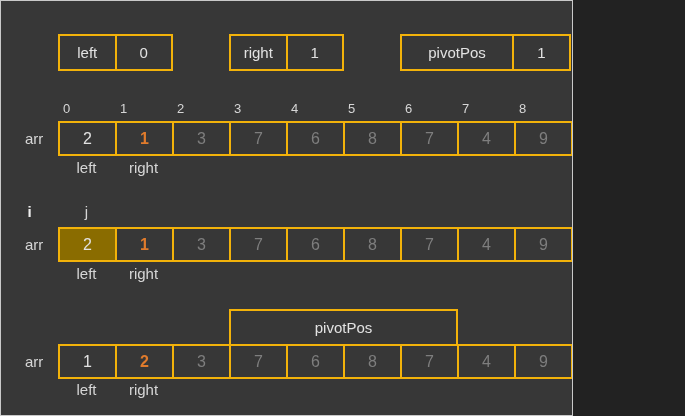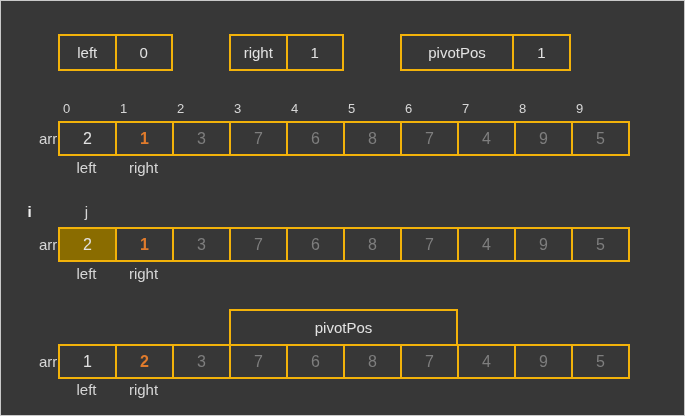--- a/index.html
+++ b/index.html
@@ -6,21 +6,21 @@
     --gold:#f2b20a;
     --bg:#373737;
     --bright:#e2e2e2;
     --dim:#7e7e7e;
     --hl:#e07b2c;
     --fill:#8a6c00;
     --label:#d6d6d6;
   }
   html,body{margin:0;padding:0;background:#222;}
   .canvas{
-    position:relative;width:685px;height:416px;
+    position:relative;width:573px;height:416px;
     background:var(--bg);
     border:1px solid #c9c9c9;box-sizing:border-box;
     font-family:"Liberation Sans","DejaVu Sans",sans-serif;
     overflow:hidden;
   }
   
   .varbox{
     position:absolute;top:33px;height:37px;display:flex;
     border:2px solid var(--gold);box-sizing:border-box;
   }
@@ -40,21 +40,21 @@
   .arr-row .cell{
     width:55px;height:31px;display:flex;align-items:center;justify-content:center;
     font-size:16px;
   }
   .arr-row .cell+.cell{border-left:2px solid var(--gold);}
   .bright{color:var(--bright);}
   .dim{color:var(--dim);}
   .highlight{color:var(--hl);font-weight:bold;}
   .filled{background:var(--fill);}
   
-  .arr-label{position:absolute;left:38px;font-size:15px;color:var(--label);}
+  .arr-label{position:absolute;left:24px;font-size:15px;color:var(--label);}
   #lab0{top:129px} #lab1{top:235px} #lab2{top:352px}
   
   .indices{position:absolute;left:0;right:0;top:100px;height:16px;}
   .indices span{position:absolute;top:0;font-size:13px;color:var(--label);}
   
   .pointers{position:absolute;left:0;right:0;height:20px;}
   #ptr0{top:158px} #ptr1a{top:202px} #ptr1{top:264px} #ptr2{top:380px}
   .pointers span{
     position:absolute;transform:translateX(-50%);
     font-size:15px;color:var(--label);white-space:nowrap;

